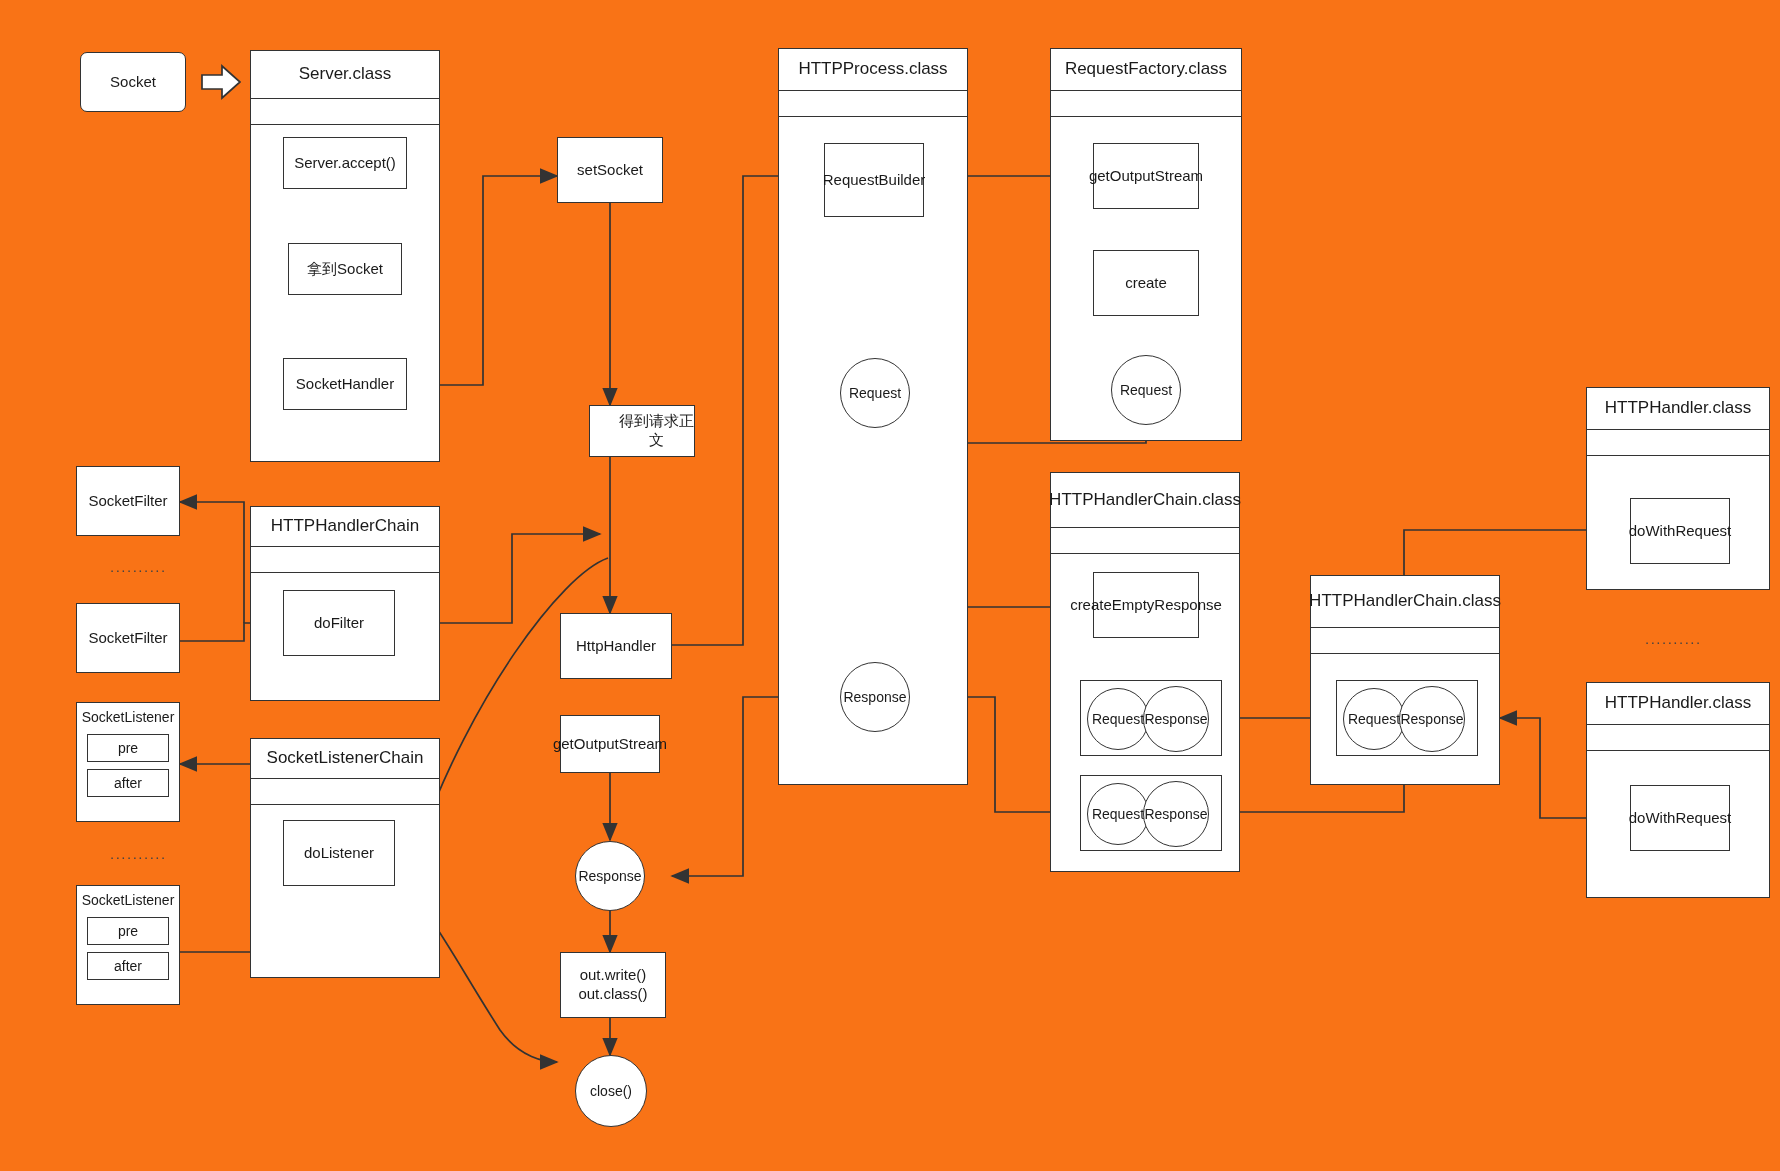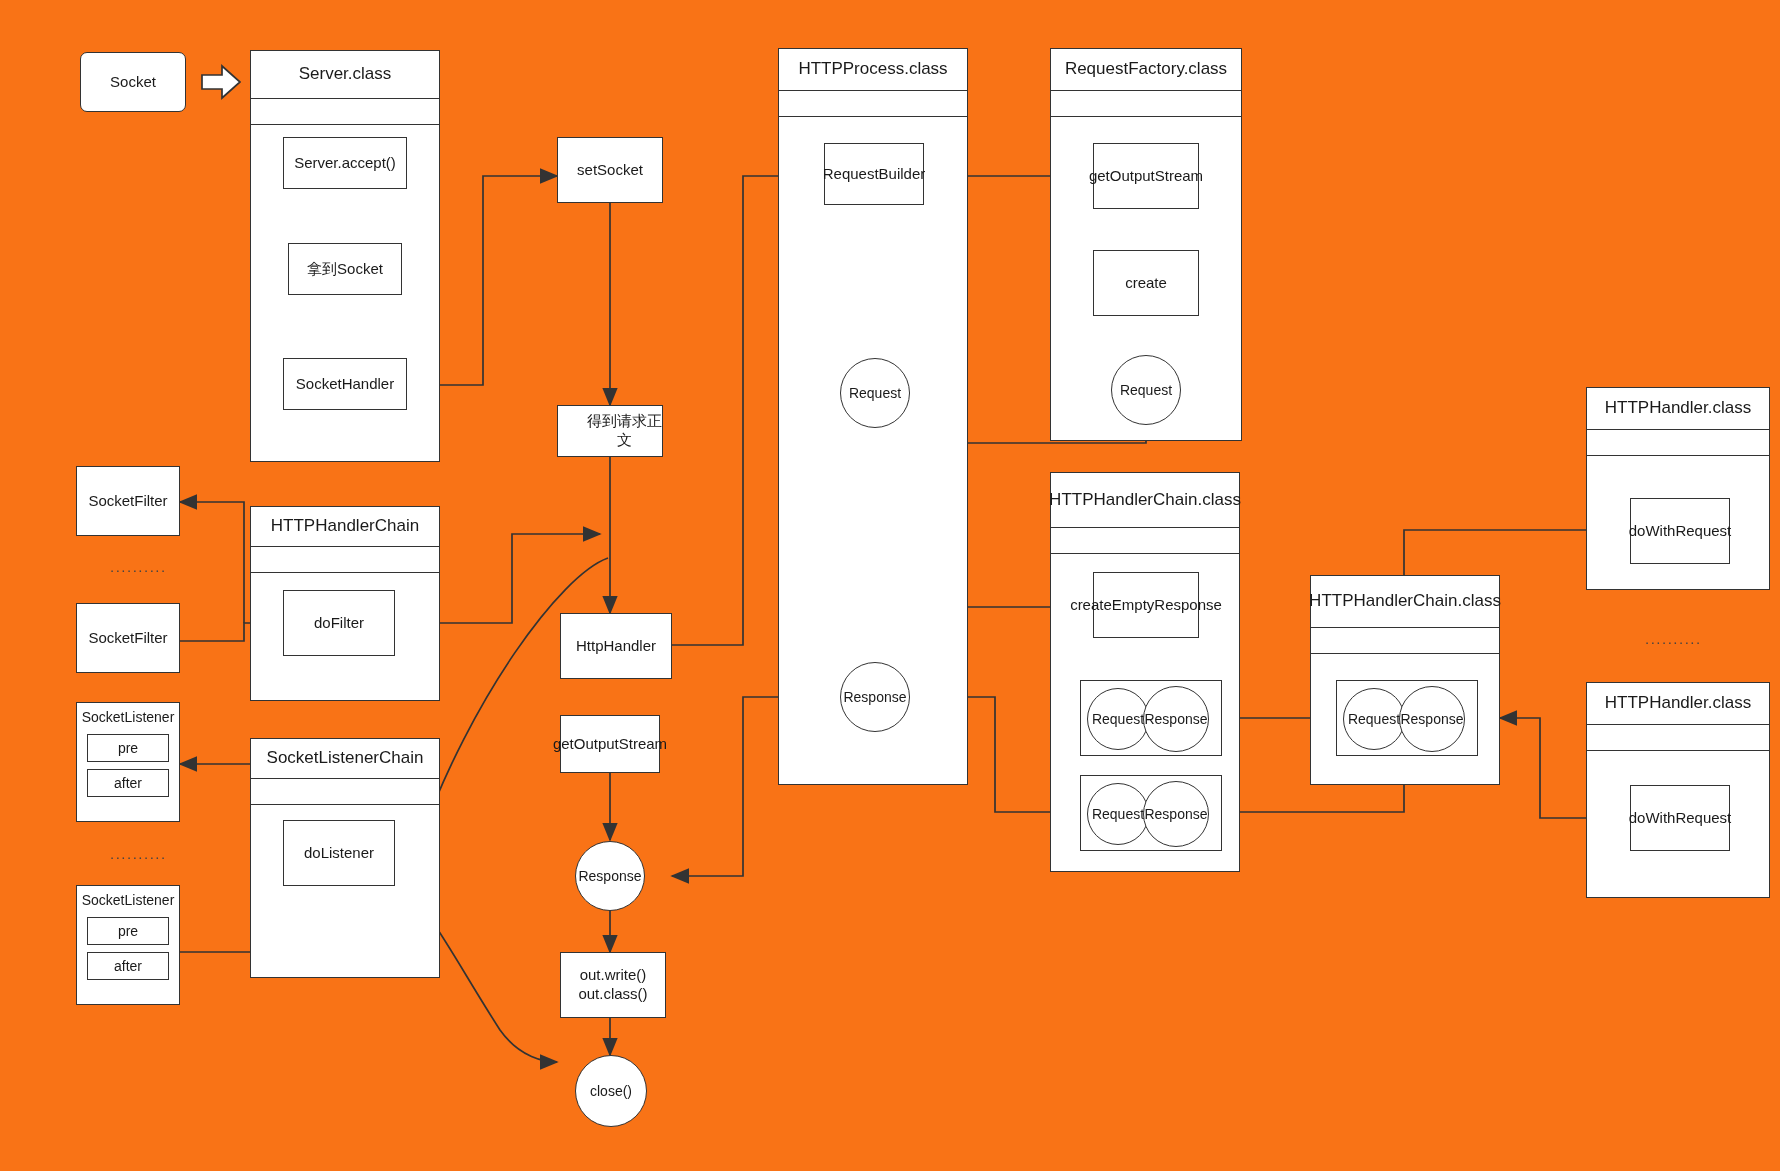--- a/index.html
+++ b/index.html
@@ -135,21 +135,21 @@
   <div class="node" style="left:288px;top:243px;width:114px;height:52px;">
     <span>拿到Socket</span>
   </div>
   <div class="node" style="left:283px;top:358px;width:124px;height:52px;">
     <span>SocketHandler</span>
   </div>
 
   <div class="node" style="left:557px;top:137px;width:106px;height:66px;">
     <span>setSocket</span>
   </div>
-  <div class="node" style="left:557px;top:405px;width:106px;height:52px;padding-left:29px;">
+  <div class="node" style="left:589px;top:405px;width:106px;height:52px;padding-left:29px;">
     <span>得到请求正文</span>
   </div>
   <div class="node" style="left:560px;top:613px;width:112px;height:66px;">
     <span>HttpHandler</span>
   </div>
   <div class="node" style="left:560px;top:715px;width:100px;height:58px;">
     <span>getOutputStream</span>
   </div>
   <div class="circ" style="left:575px;top:841px;width:70px;height:70px;">
     <span>Response</span>
@@ -162,21 +162,21 @@
   </div>
   <div class="circ" style="left:575px;top:1055px;width:72px;height:72px;">
     <span>close()</span>
   </div>
 
   <div class="umlbox" style="left:778px;top:48px;width:190px;height:737px;">
     <div class="uml-title" style="height:42px;">HTTPProcess.class</div>
     <div class="uml-attr"></div>
     <div class="uml-body"></div>
   </div>
-  <div class="node" style="left:824px;top:143px;width:100px;height:62px;">
+  <div class="node" style="left:824px;top:143px;width:100px;height:74px;">
     <span>RequestBuilder</span>
   </div>
   <div class="circ" style="left:840px;top:358px;width:70px;height:70px;">
     <span>Request</span>
   </div>
   <div class="circ" style="left:840px;top:662px;width:70px;height:70px;">
     <span>Response</span>
   </div>
 
   <div class="umlbox" style="left:1050px;top:48px;width:192px;height:393px;">

